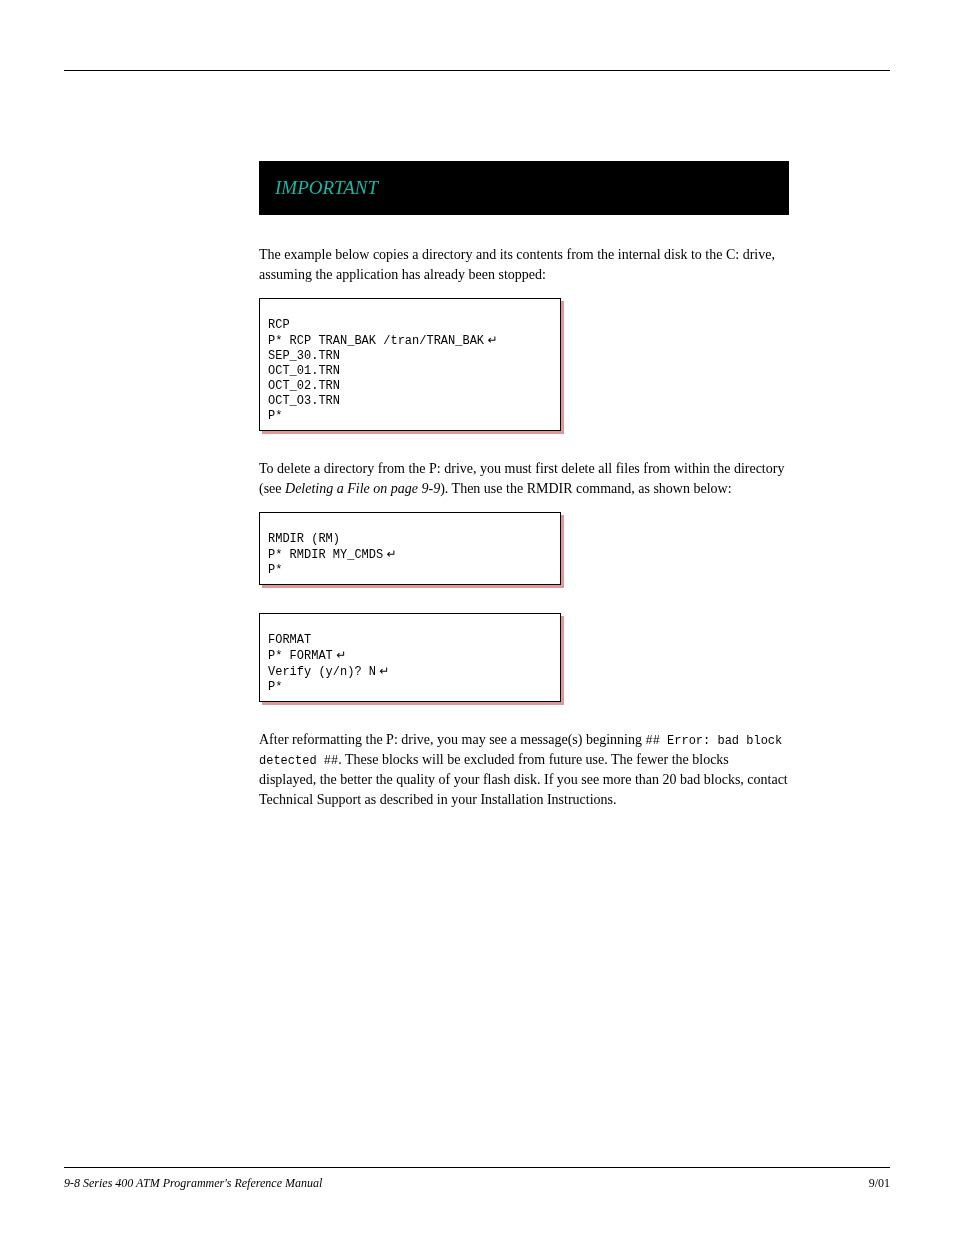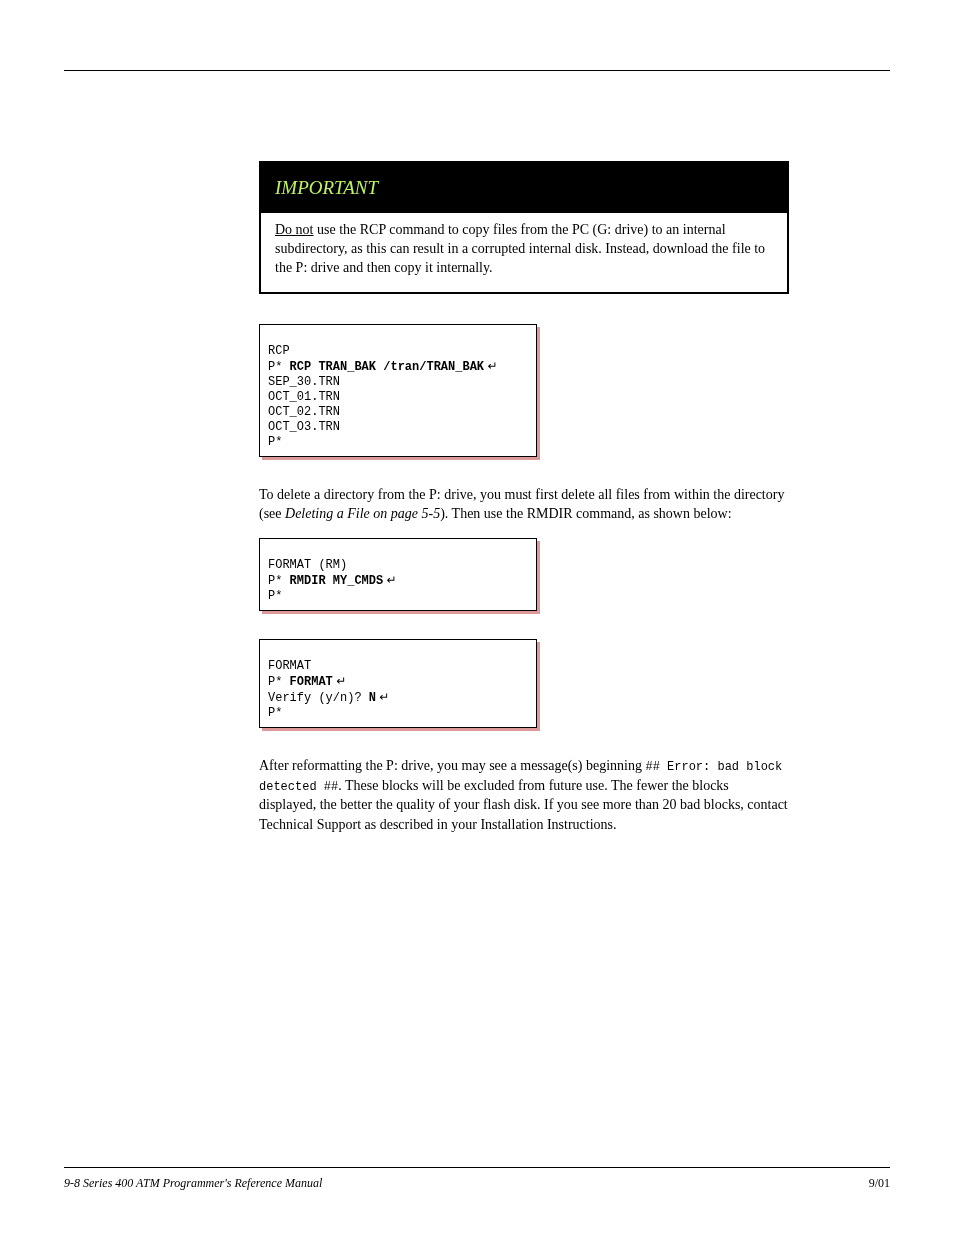--- a/index.html
+++ b/index.html
@@ -22,21 +22,21 @@
     margin-left: 195px;
     width: 530px;
   }
   .warning-box {
     border: 2px solid #000;
     background: #fff;
     margin-bottom: 30px;
   }
   .warning-header {
     background: #000;
-    color: #bef264;
+    color: #14b8a6;
     font-style: italic;
     font-size: 19px;
     padding: 14px 14px;
     font-family: "Times New Roman", Times, serif;
   }
   .warning-body {
     padding: 8px 14px 14px 14px;
     font-size: 14px;
     line-height: 1.35;
   }
@@ -47,29 +47,29 @@
     font-size: 14px;
     line-height: 1.4;
     margin-bottom: 14px;
   }
   .code-wrap {
     margin: 6px 0 28px 0;
   }
   .code-box {
     border: 1.5px solid #000;
     background: #fff;
-    width: 278px;
+    width: 302px;
     padding: 4px 8px 6px 8px;
     font-family: "Courier New", Courier, monospace;
     font-size: 12px;
     line-height: 1.25;
     box-shadow: 3px 3px 0 #d99;
     white-space: pre;
   }
-  .code-box .bold { font-weight: bold; }
+  .code-box .bold { font-weight: normal; }
   .code-line { display: block; }
   .enter-glyph { font-family: Arial, sans-serif; }
   .footer {
     position: absolute;
     bottom: 44px;
     left: 64px;
     right: 64px;
     border-top: 1.5px solid #000;
     padding-top: 8px;
     font-size: 12px;
@@ -85,38 +85,36 @@
 </head>
 <body>
 
 <div class="page">
   <div class="top-rule"></div>
 
   <div class="content">
 
     <div class="warning-box">
       <div class="warning-header">IMPORTANT</div>
-      <div class="warning-body">
-        <span class="underline">Do not</span><span> use the RCP command to copy files from the PC (G: drive) to an internal subdirectory, as this can result in a corrupted internal disk. Instead, download the file to the P: drive and then copy it internally.</span>
-      </div>
     </div>
 
+    <p class="para">The example below copies a directory and its contents from the internal disk to the C: drive, assuming the application has already been stopped:</p>
 
     <div class="code-wrap">
       <div class="code-box">
 <span class="code-line">RCP</span><span class="code-line"><span>P* </span><span class="bold">RCP TRAN_BAK /tran/TRAN_BAK</span><span class="enter-glyph"> ↵</span></span><span class="code-line">SEP_30.TRN</span><span class="code-line">OCT_01.TRN</span><span class="code-line">OCT_02.TRN</span><span class="code-line">OCT_O3.TRN</span><span class="code-line">P*</span></div>
     </div>
 
     <p class="para">
-      <span>To delete a directory from the P: drive, you must first delete all files from within the directory (see </span><i>Deleting a File on page 5-5</i><span>). Then use the RMDIR command, as shown below:</span>
+      <span>To delete a directory from the P: drive, you must first delete all files from within the directory (see </span><i>Deleting a File on page 9-9</i><span>). Then use the RMDIR command, as shown below:</span>
     </p>
 
     <div class="code-wrap">
       <div class="code-box">
-<span class="code-line">FORMAT (RM)</span><span class="code-line"></span><span class="code-line"><span>P* </span><span class="bold">RMDIR MY_CMDS</span><span class="enter-glyph"> ↵</span></span><span class="code-line">P*</span></div>
+<span class="code-line">RMDIR (RM)</span><span class="code-line"></span><span class="code-line"><span>P* </span><span class="bold">RMDIR MY_CMDS</span><span class="enter-glyph"> ↵</span></span><span class="code-line">P*</span></div>
     </div>
 
 
 
     <div class="code-wrap">
       <div class="code-box">
 <span class="code-line">FORMAT</span><span class="code-line"></span><span class="code-line"><span>P* </span><span class="bold">FORMAT</span><span class="enter-glyph"> ↵</span></span><span class="code-line"><span>Verify (y/n)? </span><span class="bold">N</span><span class="enter-glyph"> ↵</span></span><span class="code-line">P*</span></div>
     </div>
 
     <p class="para">

